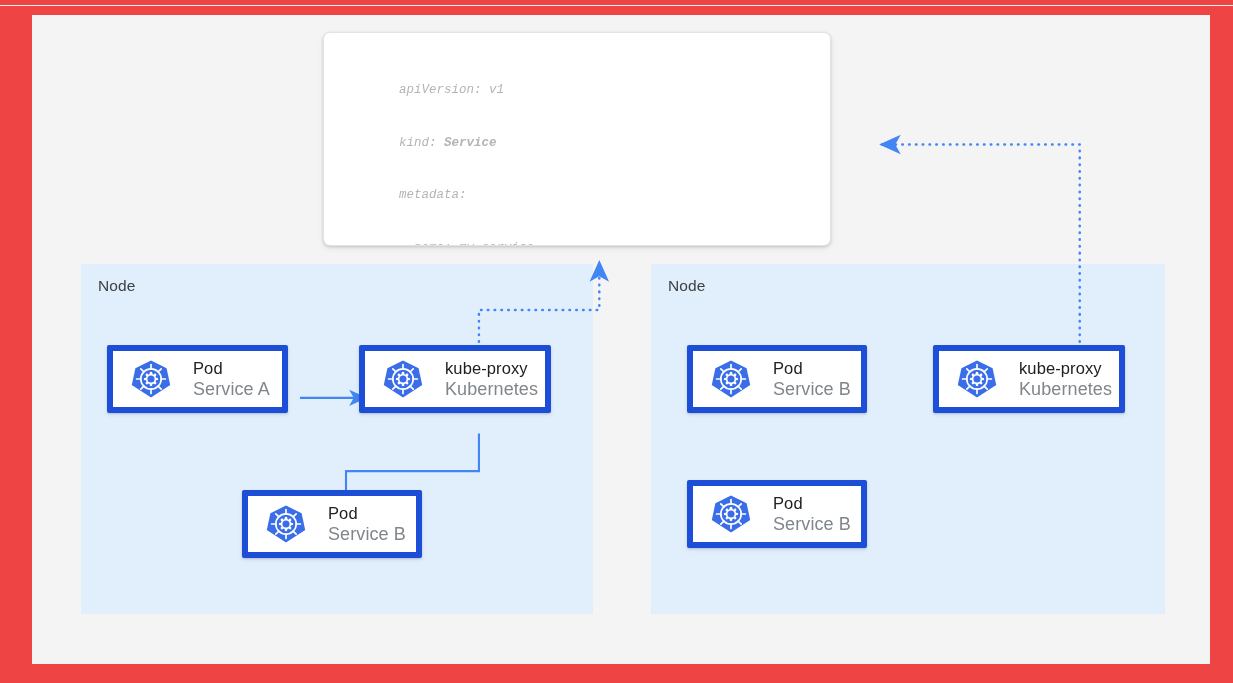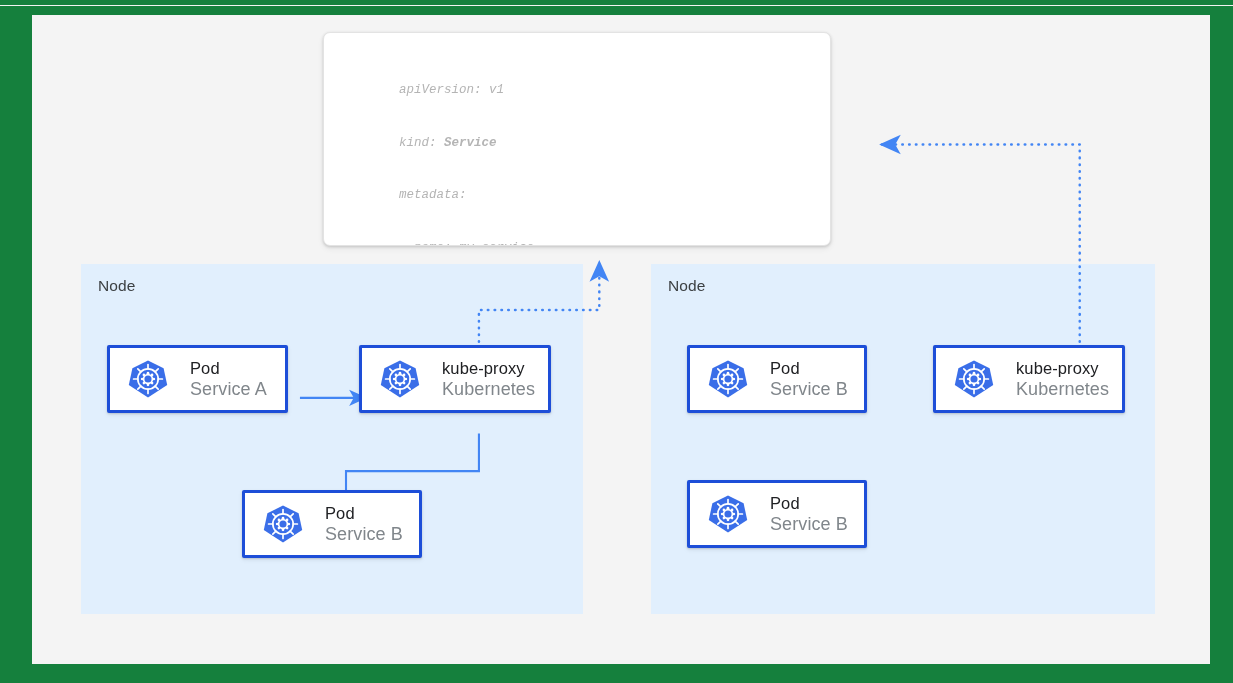--- a/index.html
+++ b/index.html
@@ -9,21 +9,21 @@
   }
   body {
     font-family: "Liberation Sans", sans-serif;
     -webkit-font-smoothing: antialiased;
   }
   #screen {
     position: relative;
     width: 1233px;
     height: 683px;
     overflow: hidden;
-    background: #15803d;
+    background: #ef4444;
   }
   .top-rule {
     position: absolute;
     left: 0;
     top: 5px;
     width: 1233px;
     height: 1px;
     background: #f2f2f2;
   }
   .canvas {
@@ -59,37 +59,38 @@
     line-height: 17.5px;
     color: #b4b4b4;
     white-space: pre;
   }
   .yaml-line { display: block; height: 17.5px; }
 
   
   .node {
     position: absolute;
     background: #e1effd;
+    padding-left: 10px;
   }
   .node.left  { left: 81px;  top: 264px; width: 502px; height: 350px; }
   .node.right { left: 651px; top: 264px; width: 504px; height: 350px; }
   .node-label {
     position: absolute;
     left: 17px;
     top: 13px;
     font-size: 15.5px;
     color: #3c4043;
     letter-spacing: 0.1px;
   }
 
   
   .card {
     position: absolute;
     background: #ffffff;
-    border: 3px solid #1d4ed8;
+    border: 6px solid #1d4ed8;
     border-radius: 2px;
     box-shadow: 0 1px 2px rgba(0,0,0,0.14), 0 2px 5px rgba(0,0,0,0.07);
     box-sizing: border-box;
     display: flex;
     align-items: center;
   }
   .card-icon {
     flex: 0 0 auto;
     width: 40px;
     height: 40px;

